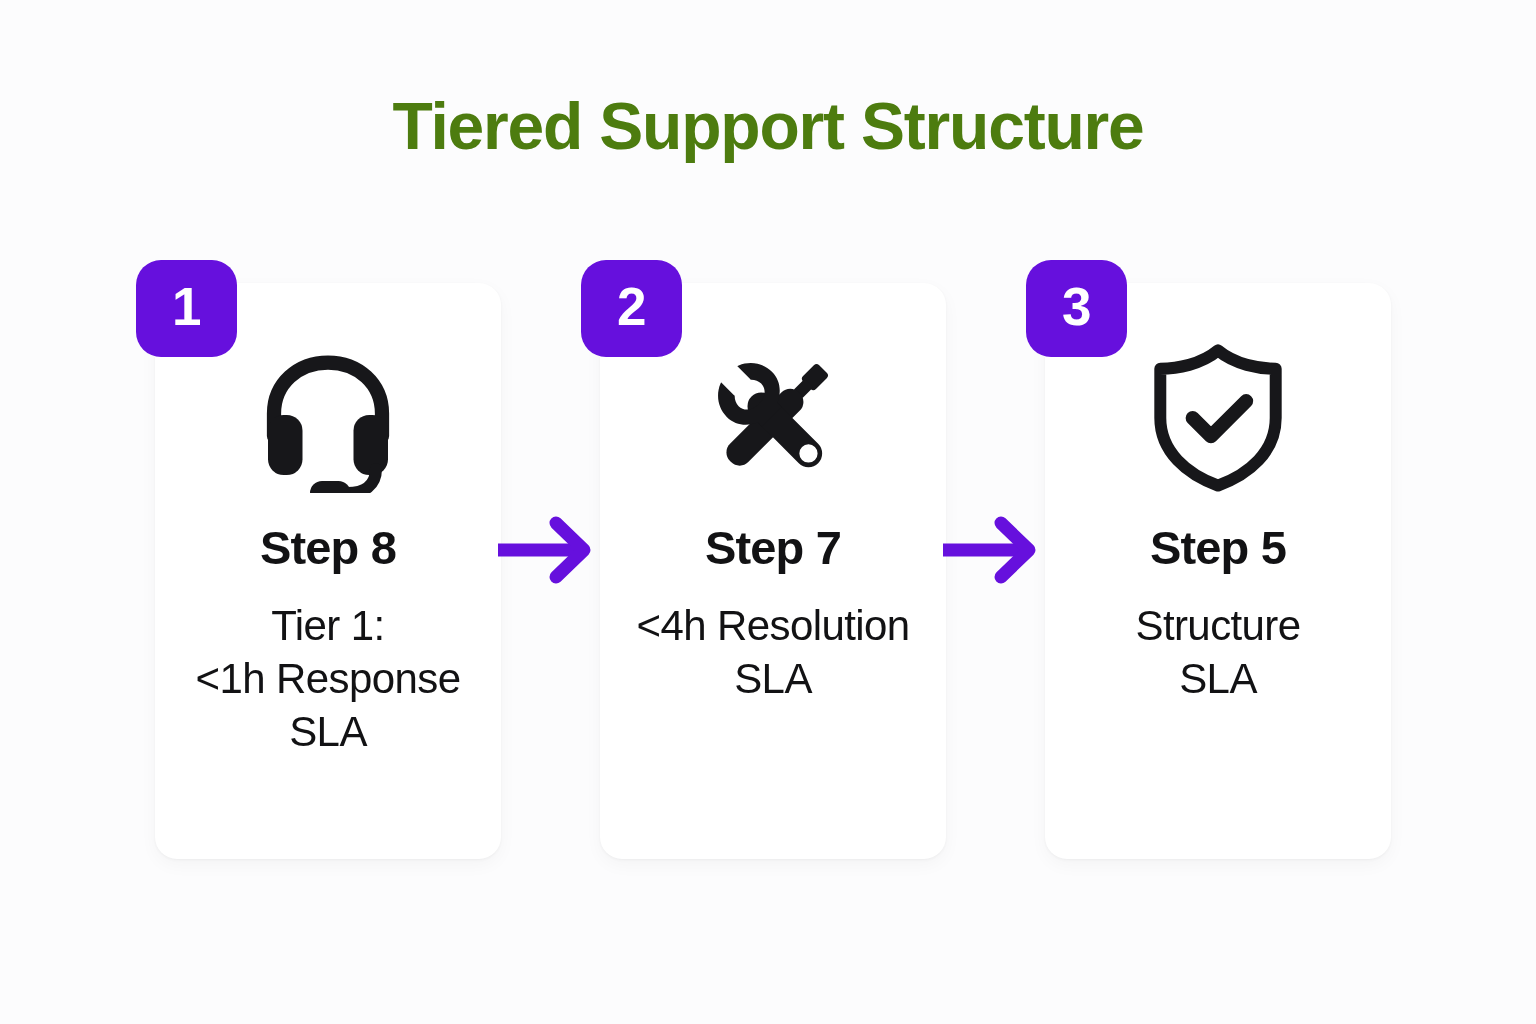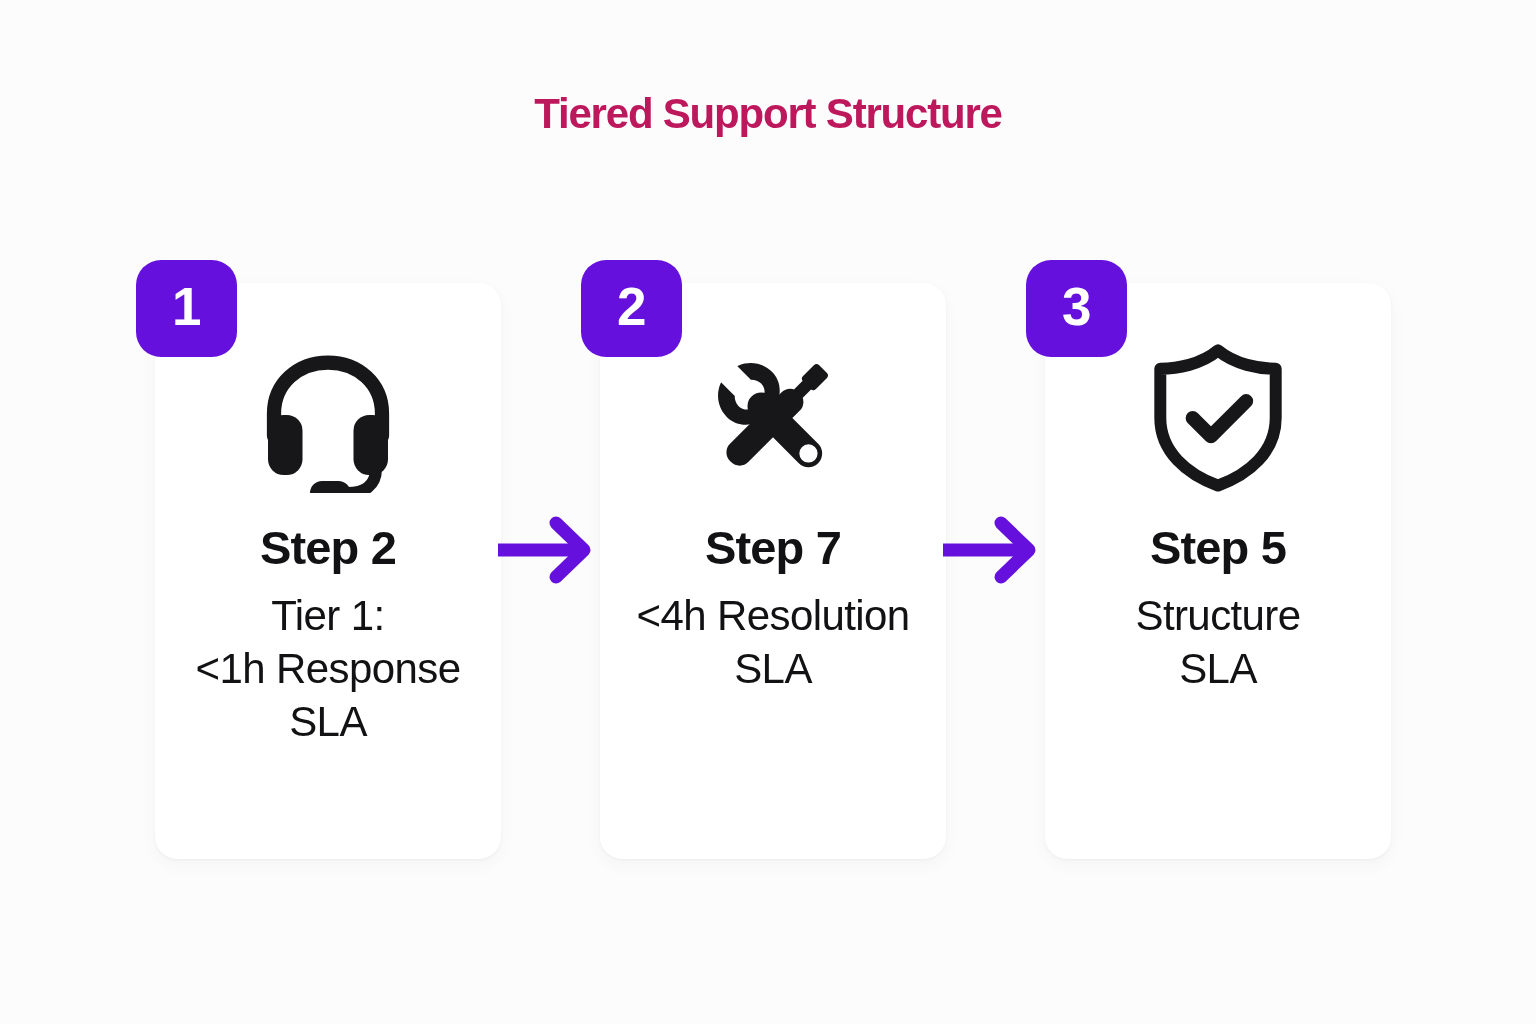--- a/index.html
+++ b/index.html
@@ -24,24 +24,24 @@
     height: 1024px;
   }
 
   
   .title {
     position: absolute;
     top: 92px;
     left: 0;
     width: 1536px;
     text-align: center;
-    font-size: 42px;
+    font-size: 66px;
     font-weight: 700;
     letter-spacing: -1.2px;
-    color: #be185d;
+    color: #4d7c0f;
     line-height: 1.05;
     white-space: nowrap;
   }
 
   
   .flow {
     position: absolute;
     top: 283px;
     left: 155px;
     width: 1236px;
@@ -118,21 +118,21 @@
     margin-top: 22px;
     font-size: 47px;
     font-weight: 700;
     letter-spacing: -0.8px;
     color: #121214;
     line-height: 1.1;
     text-align: center;
   }
 
   .step-desc {
-    margin-top: 16px;
+    margin-top: 26px;
     font-size: 42px;
     font-weight: 400;
     letter-spacing: -0.6px;
     color: #121214;
     line-height: 1.26;
     text-align: center;
     width: 320px;
     word-break: normal;
   }
 
@@ -175,21 +175,21 @@
             <rect x="10" y="48" width="23" height="40" rx="10.5" fill="#17171a"></rect>
 
             <rect x="67" y="48" width="23" height="40" rx="10.5" fill="#17171a"></rect>
 
             <path d="M82 84 C82 95 74 100 63 100" stroke="#17171a" stroke-width="8" stroke-linecap="round" fill="none"></path>
 
             <rect x="38" y="92" width="27" height="16" rx="8" fill="#17171a"></rect>
           </svg>
         </div>
 
-        <div class="step-label">Step 2</div>
+        <div class="step-label">Step 8</div>
 
         <div class="step-desc">
           <div>Tier 1:</div>
           <div>&lt;1h Response</div>
           <div>SLA</div>
         </div>
       </div>
     </div>
 
     <div class="arrow arrow-1">

